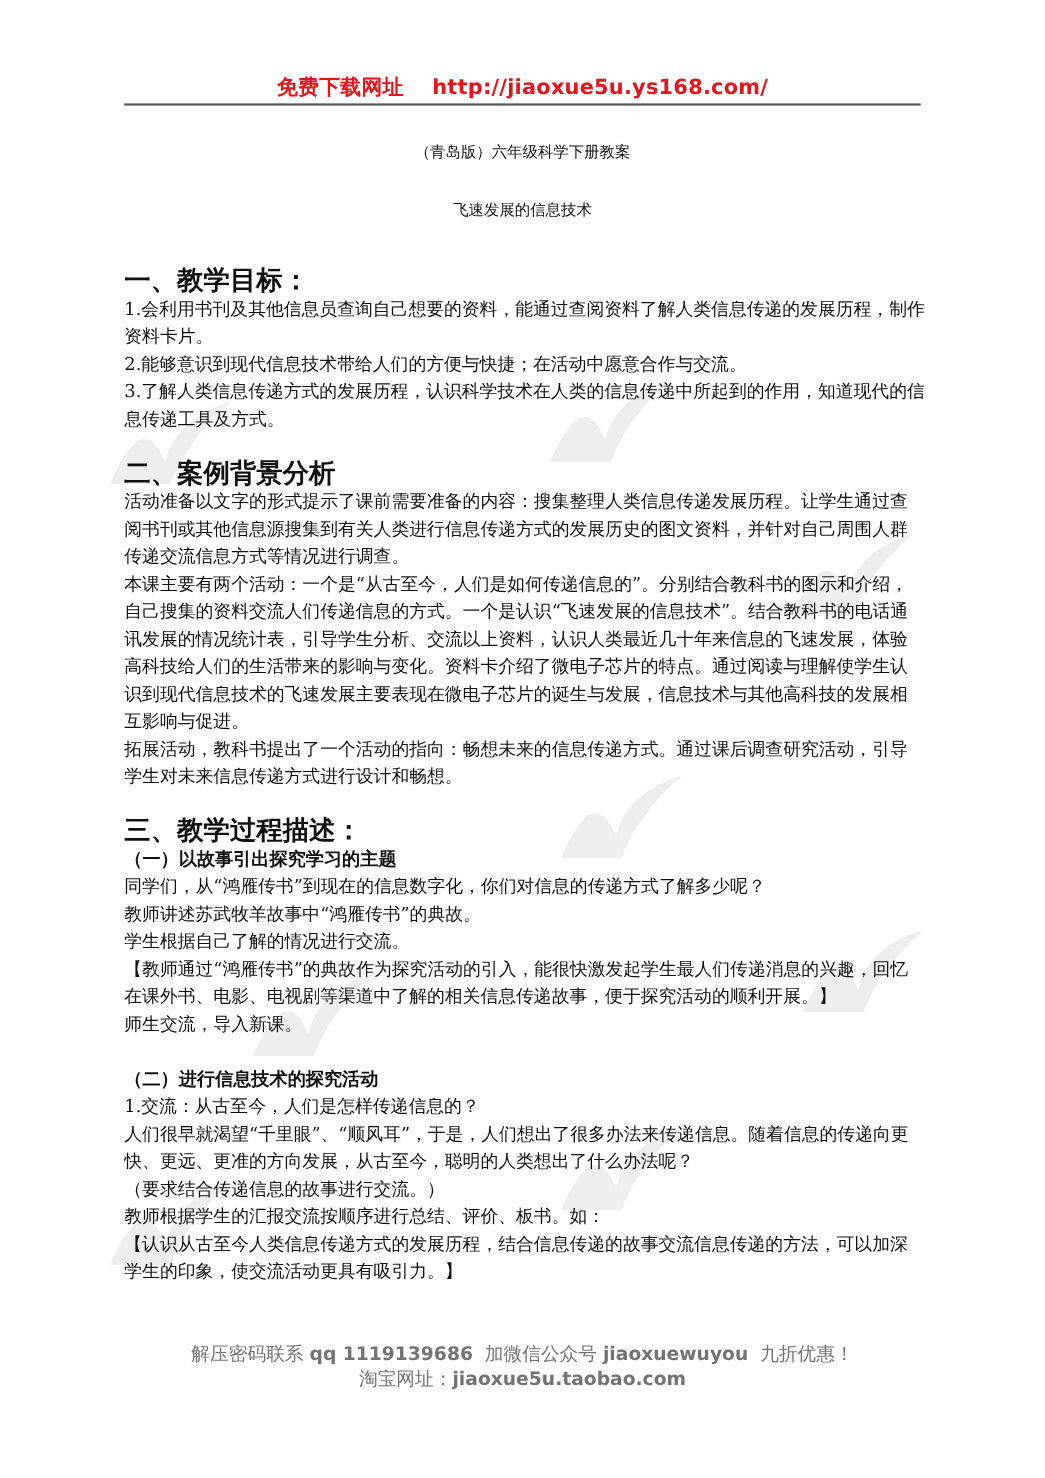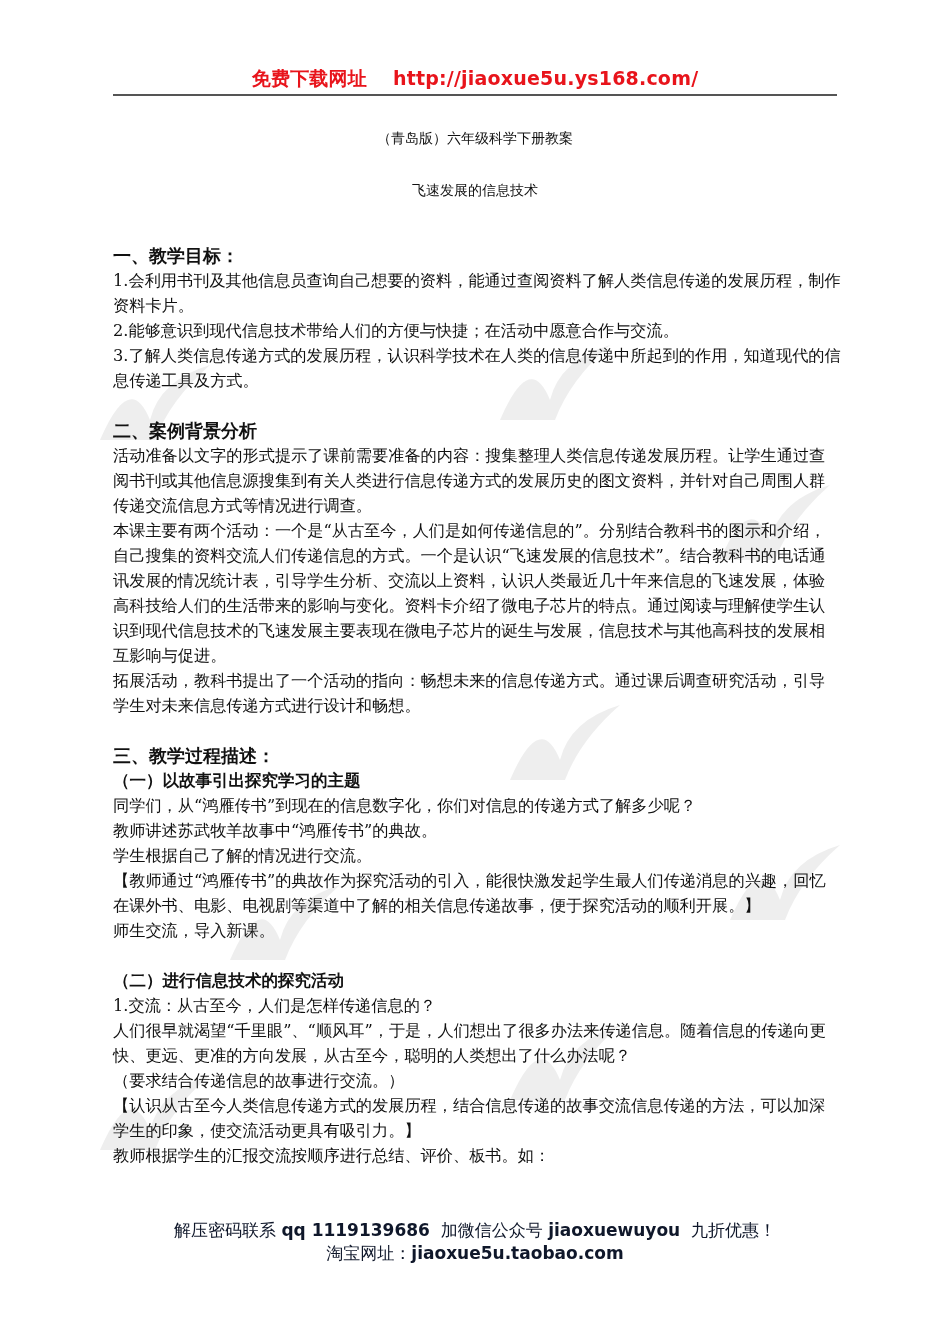--- a/index.html
+++ b/index.html
@@ -6,26 +6,26 @@
   body { width: 950px; height: 1344px; position: relative; overflow: hidden;
          font-family: "DejaVu Serif", "Liberation Serif", serif; color: #111; }
   .header { position: absolute; left: 113px; top: 66px; width: 724px; text-align: center;
             font-family: "DejaVu Sans", "Liberation Sans", sans-serif; font-weight: bold;
             font-size: 19px; color: #e8141b; letter-spacing: 0.2px; }
   .header .gap { display: inline-block; width: 26px; }
   .rule { position: absolute; left: 113px; top: 94px; width: 724px; height: 2px; background: #555; }
   .title { position: absolute; left: 113px; width: 724px; text-align: center; font-size: 14px;
            font-family: "DejaVu Sans", "Liberation Sans", sans-serif; }
   .content { position: absolute; left: 113px; top: 243px; width: 728px; font-size: 16.2px; line-height: 25px; }
-  .h1 { font-family: "DejaVu Sans", "Liberation Sans", sans-serif; font-weight: bold; font-size: 18px; line-height: 25px; }
+  .h1 { font-family: "DejaVu Sans", "Liberation Sans", sans-serif; font-weight: bold; font-size: 24px; line-height: 25px; }
   .h2 { font-family: "DejaVu Sans", "Liberation Sans", sans-serif; font-weight: bold; font-size: 16.5px; line-height: 25px; }
   .p { margin: 0; }
   .spacer { height: 25px; }
   .footer { position: absolute; left: 113px; width: 724px; text-align: center;
-            font-family: "DejaVu Sans", "Liberation Sans", sans-serif; color: #0f172a; font-size: 17px; }
+            font-family: "DejaVu Sans", "Liberation Sans", sans-serif; color: #737373; font-size: 17px; }
   .footer b { font-weight: bold; }
   .wm { position: absolute; opacity: 0.12; pointer-events: none; }
 </style>
 </head>
 <body>
 
 <div class="header">
   <span>免费下载网址</span><span class="gap"></span><span>http://jiaoxue5u.ys168.com/</span>
 </div>
 <div class="rule"></div>
@@ -77,22 +77,22 @@
   <p class="p">教师讲述苏武牧羊故事中“鸿雁传书”的典故。</p>
   <p class="p">学生根据自己了解的情况进行交流。</p>
   <p class="p">【教师通过“鸿雁传书”的典故作为探究活动的引入，能很快激发起学生最人们传递消息的兴趣，回忆在课外书、电影、电视剧等渠道中了解的相关信息传递故事，便于探究活动的顺利开展。】</p>
   <p class="p">师生交流，导入新课。</p>
   <div class="spacer"></div>
 
   <div class="h2">（二）进行信息技术的探究活动</div>
   <p class="p">1.交流：从古至今，人们是怎样传递信息的？</p>
   <p class="p">人们很早就渴望“千里眼”、“顺风耳”，于是，人们想出了很多办法来传递信息。随着信息的传递向更快、更远、更准的方向发展，从古至今，聪明的人类想出了什么办法呢？</p>
   <p class="p">（要求结合传递信息的故事进行交流。）</p>
+  <p class="p">教师根据学生的汇报交流按顺序进行总结、评价、板书。如：</p>
   <p class="p">【认识从古至今人类信息传递方式的发展历程，结合信息传递的故事交流信息传递的方法，可以加深学生的印象，使交流活动更具有吸引力。】</p>
-  <p class="p">教师根据学生的汇报交流按顺序进行总结、评价、板书。如：</p>
 </div>
 
 <div class="footer" style="top:1219px;">
   <span>解压密码联系</span>
   <b>qq 1119139686</b>&nbsp;
   <span>加微信公众号</span>
   <b>jiaoxuewuyou</b>&nbsp;
   <span>九折优惠！</span>
 </div>
 <div class="footer" style="top:1242px;">

